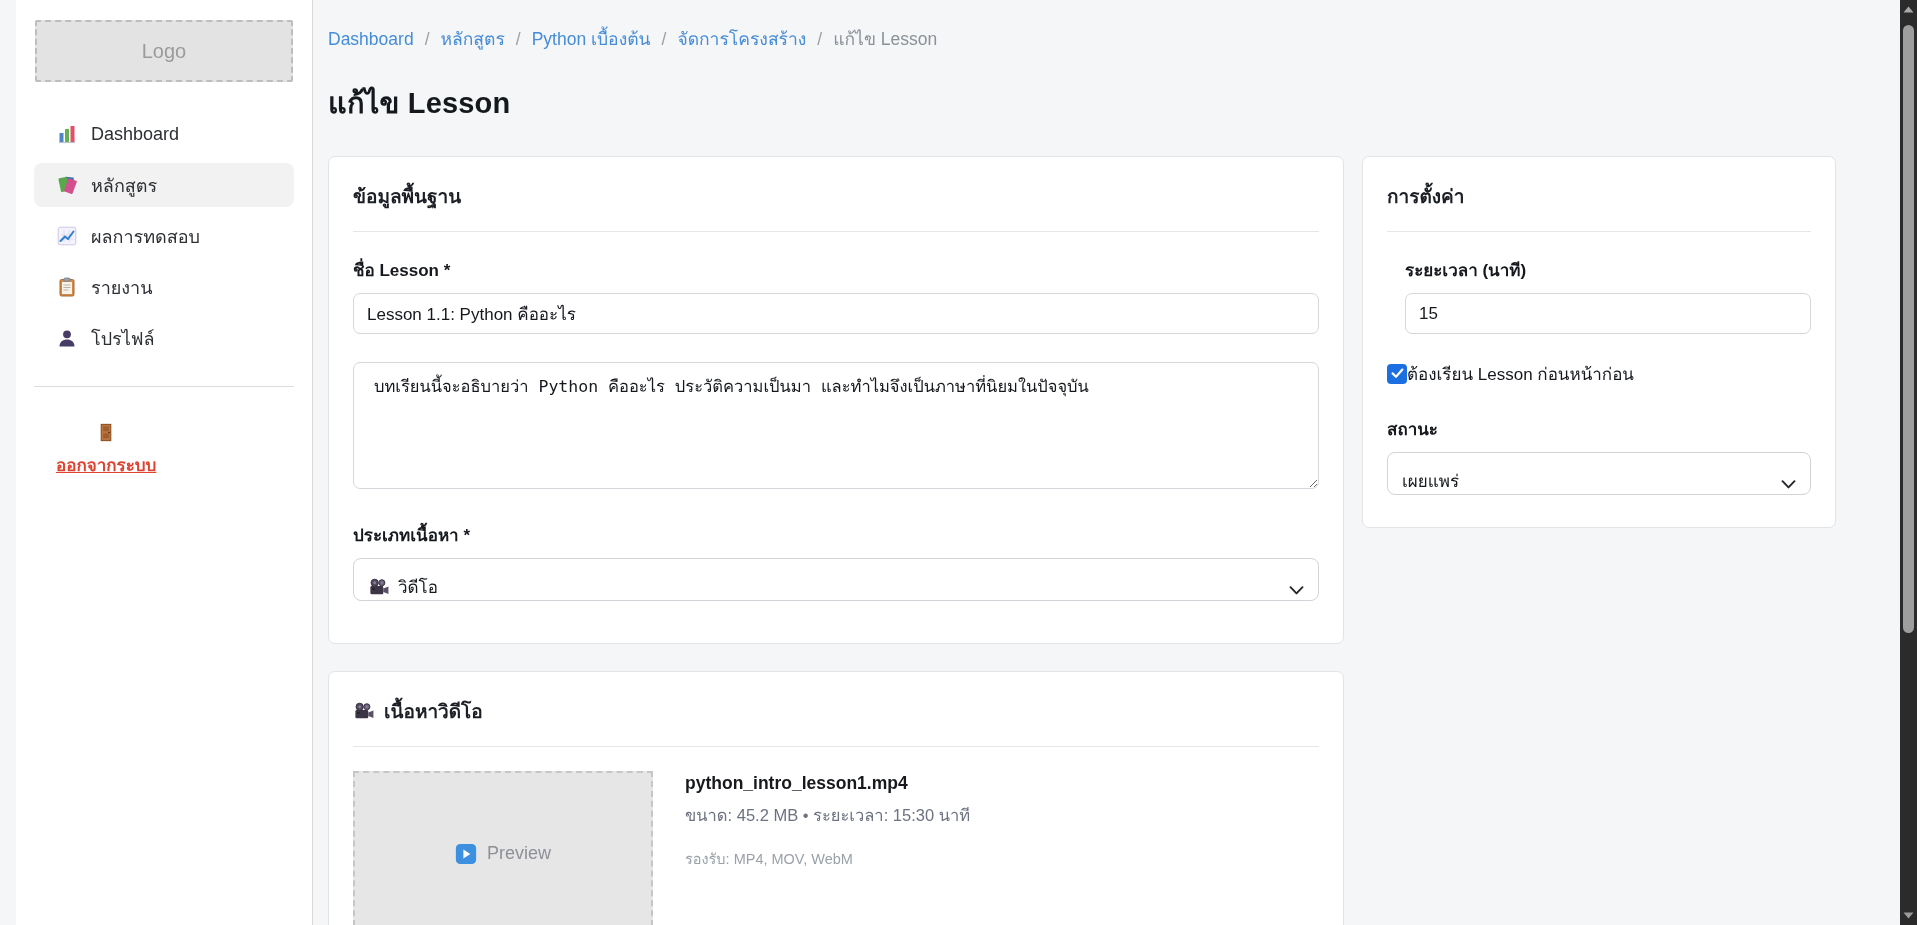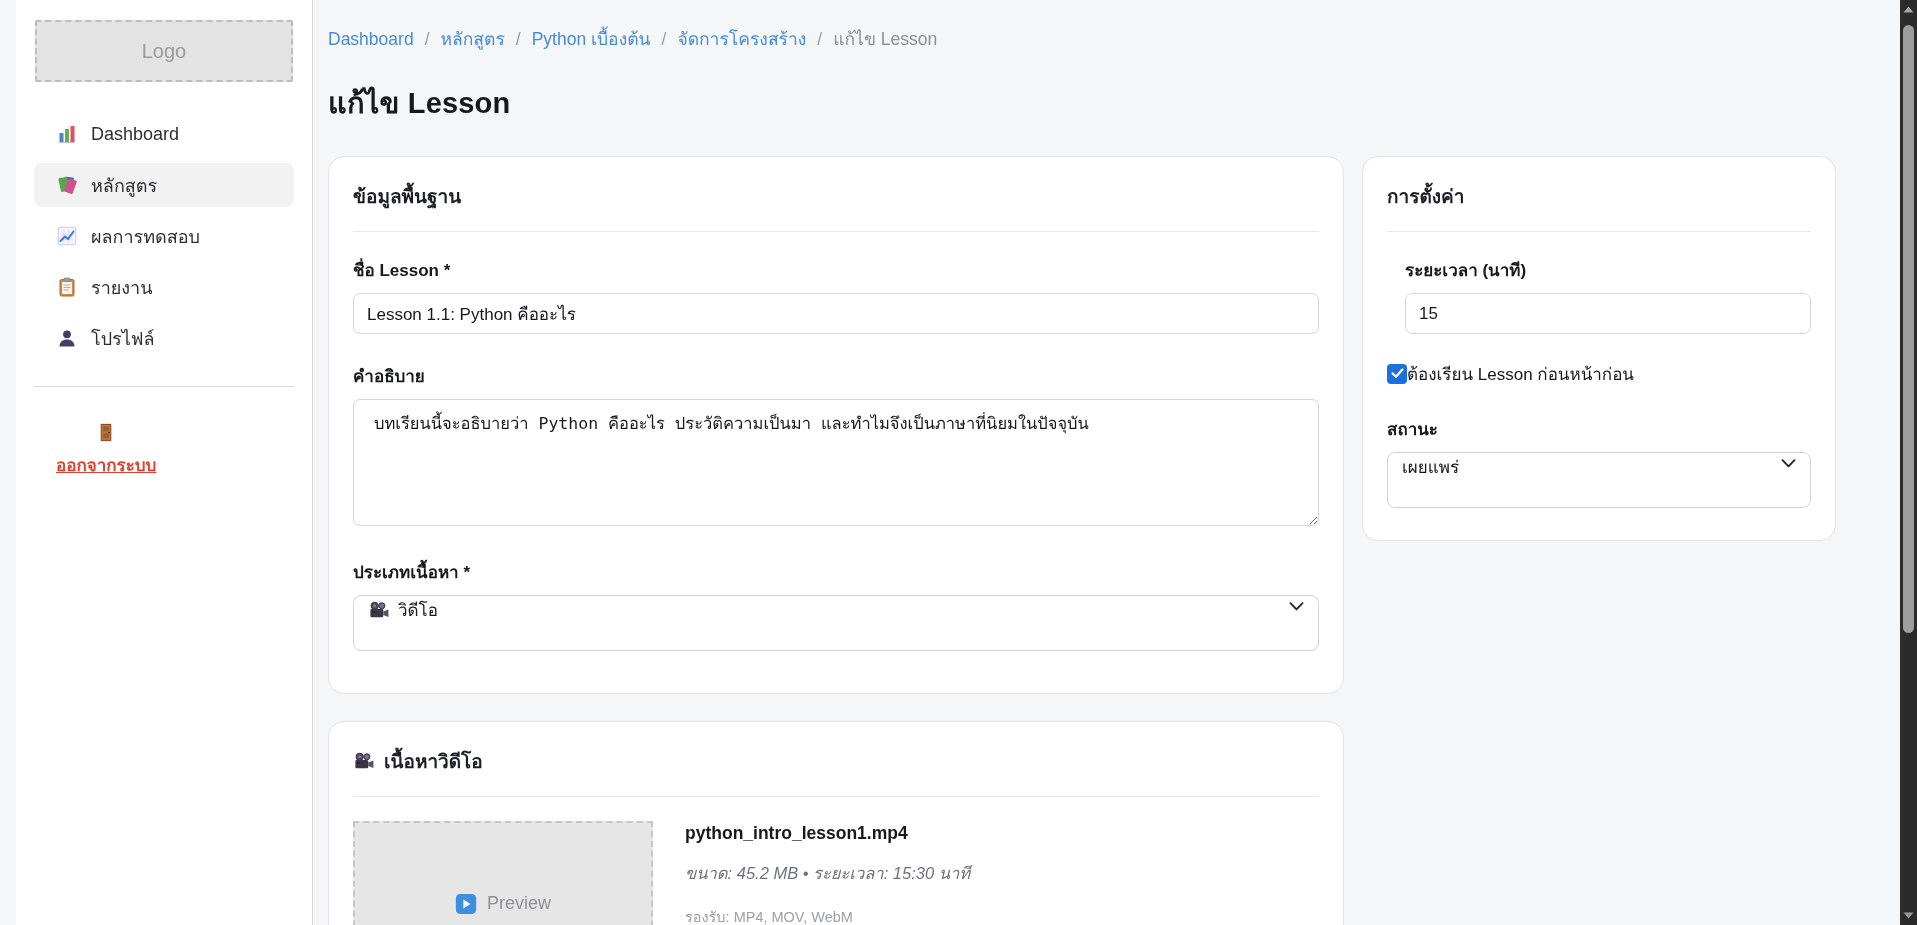--- a/index.html
+++ b/index.html
@@ -40,54 +40,54 @@
   .main { position:absolute; left:297px; top:0; right:17px; bottom:0; padding:25px 0 0 31px; }
   .breadcrumb { font-size:17.5px; display:flex; align-items:center; flex-wrap:wrap; }
   .crumb-link { color:#468cd7; cursor:pointer; }
   .crumb-sep { color:#9aa0a6; margin:0 11px; }
   .crumb-current { color:#8b9199; }
   .page-title { margin:27px 0 30px 0; font-size:29px; font-weight:700; color:#15181d; letter-spacing:.2px; }
   .columns { display:flex; align-items:flex-start; gap:18px; }
   .left-col { width:1016px; flex:0 0 1016px; display:flex; flex-direction:column; gap:27px; }
   .right-col { width:474px; flex:0 0 474px; }
   .card {
-    background:#ffffff; border:1px solid #e2e4e8; border-radius:16px;
+    background:#ffffff; border:1px solid #e2e4e8; border-radius:7px;
     padding:24px 24px 32px 24px; width:100%;
   }
   .card-header { font-size:19px; font-weight:700; color:#1c2026; display:flex; align-items:center; gap:10px; }
   .card-divider { border:none; border-top:1px solid #e5e7ea; margin:20px 0 24px 0; }
   .field { margin-bottom:28px; }
   .field:last-child { margin-bottom:10px; }
   .form-label { display:block; font-size:17px; font-weight:700; color:#15181d; margin-bottom:10px; }
   .text-input {
     width:100%; height:41px; border:1px solid #d4d7db; border-radius:7px;
     padding:0 13px; font-size:17px; color:#15181d; background:#fff;
     font-family:"Liberation Sans", sans-serif; outline:none;
   }
   .textarea {
     width:100%; height:127px; border:1px solid #d4d7db; border-radius:7px;
     padding:10px 20px; font-size:16.5px; color:#15181d; background:#fff;
     font-family:"DejaVu Sans Mono", monospace; outline:none; resize:both;
   }
   .select {
-    width:100%; height:56px; border:1px solid #d0d4d9; border-radius:8px;
-    background:#fff; display:flex; align-items:flex-start; justify-content:space-between;
+    width:100%; height:43px; border:1px solid #d0d4d9; border-radius:8px;
+    background:#fff; display:flex; align-items:flex-end; justify-content:space-between;
     padding:0 14px; font-size:17px; color:#15181d; cursor:pointer;
   }
   .select-value { display:flex; align-items:center; gap:9px; }
   
   .video-row { display:flex; gap:32px; margin-top:24px; }
   .video-preview {
     width:300px; height:165px; background:#e6e6e6;
     border:2px dashed #c6c6c6;
     display:flex; align-items:center; justify-content:center; gap:10px;
     color:#8d9096; font-size:18px; flex:0 0 300px;
   }
   .video-filename { font-size:17.5px; font-weight:700; color:#17191d; margin-top:2px; }
-  .video-meta { font-size:16.5px; color:#6c7280; margin-top:16px;font-style:italic; }
+  .video-meta { font-size:16.5px; color:#6c7280; margin-top:8px; }
   .video-formats { font-size:14.5px; color:#9ba1a8; margin-top:19px; }
   
   .checkbox-row { display:flex; align-items:center; margin:26px 0 28px 0; cursor:pointer; }
   .checkbox-box {
     width:20px; height:20px; background:#1c6fe0; border-radius:4px;
     display:flex; align-items:center; justify-content:center; flex:0 0 20px;
   }
   .checkbox-label { font-size:17px; color:#15181d; }
   
   .scrollbar { position:absolute; right:0; top:0; width:17px; height:925px; background:#2b2b2b; }
@@ -204,21 +204,20 @@
           <span>ข้อมูลพื้นฐาน</span>
         </div>
         <hr class="card-divider">
 
         <div class="field">
           <label class="form-label">ชื่อ Lesson *</label>
           <input class="text-input" type="text" value="Lesson 1.1: Python คืออะไร" style="">
         </div>
 
         <div class="field">
-          <label class="form-label">คำอธิบาย</label>
           <textarea class="textarea" style="">บทเรียนนี้จะอธิบายว่า Python คืออะไร ประวัติความเป็นมา และทำไมจึงเป็นภาษาที่นิยมในปัจจุบัน</textarea>
         </div>
 
         <div class="field">
           <label class="form-label">ประเภทเนื้อหา *</label>
           <div class="select">
             <span class="select-value">
               <span class="nav-icon" style="width:21px;height:18px;flex-basis:21px;">
                 <svg viewBox="0 0 22 18" width="21" height="18">
                   <circle cx="7" cy="4.6" r="3.8" fill="#534b5e" stroke="#332d3c"></circle>

